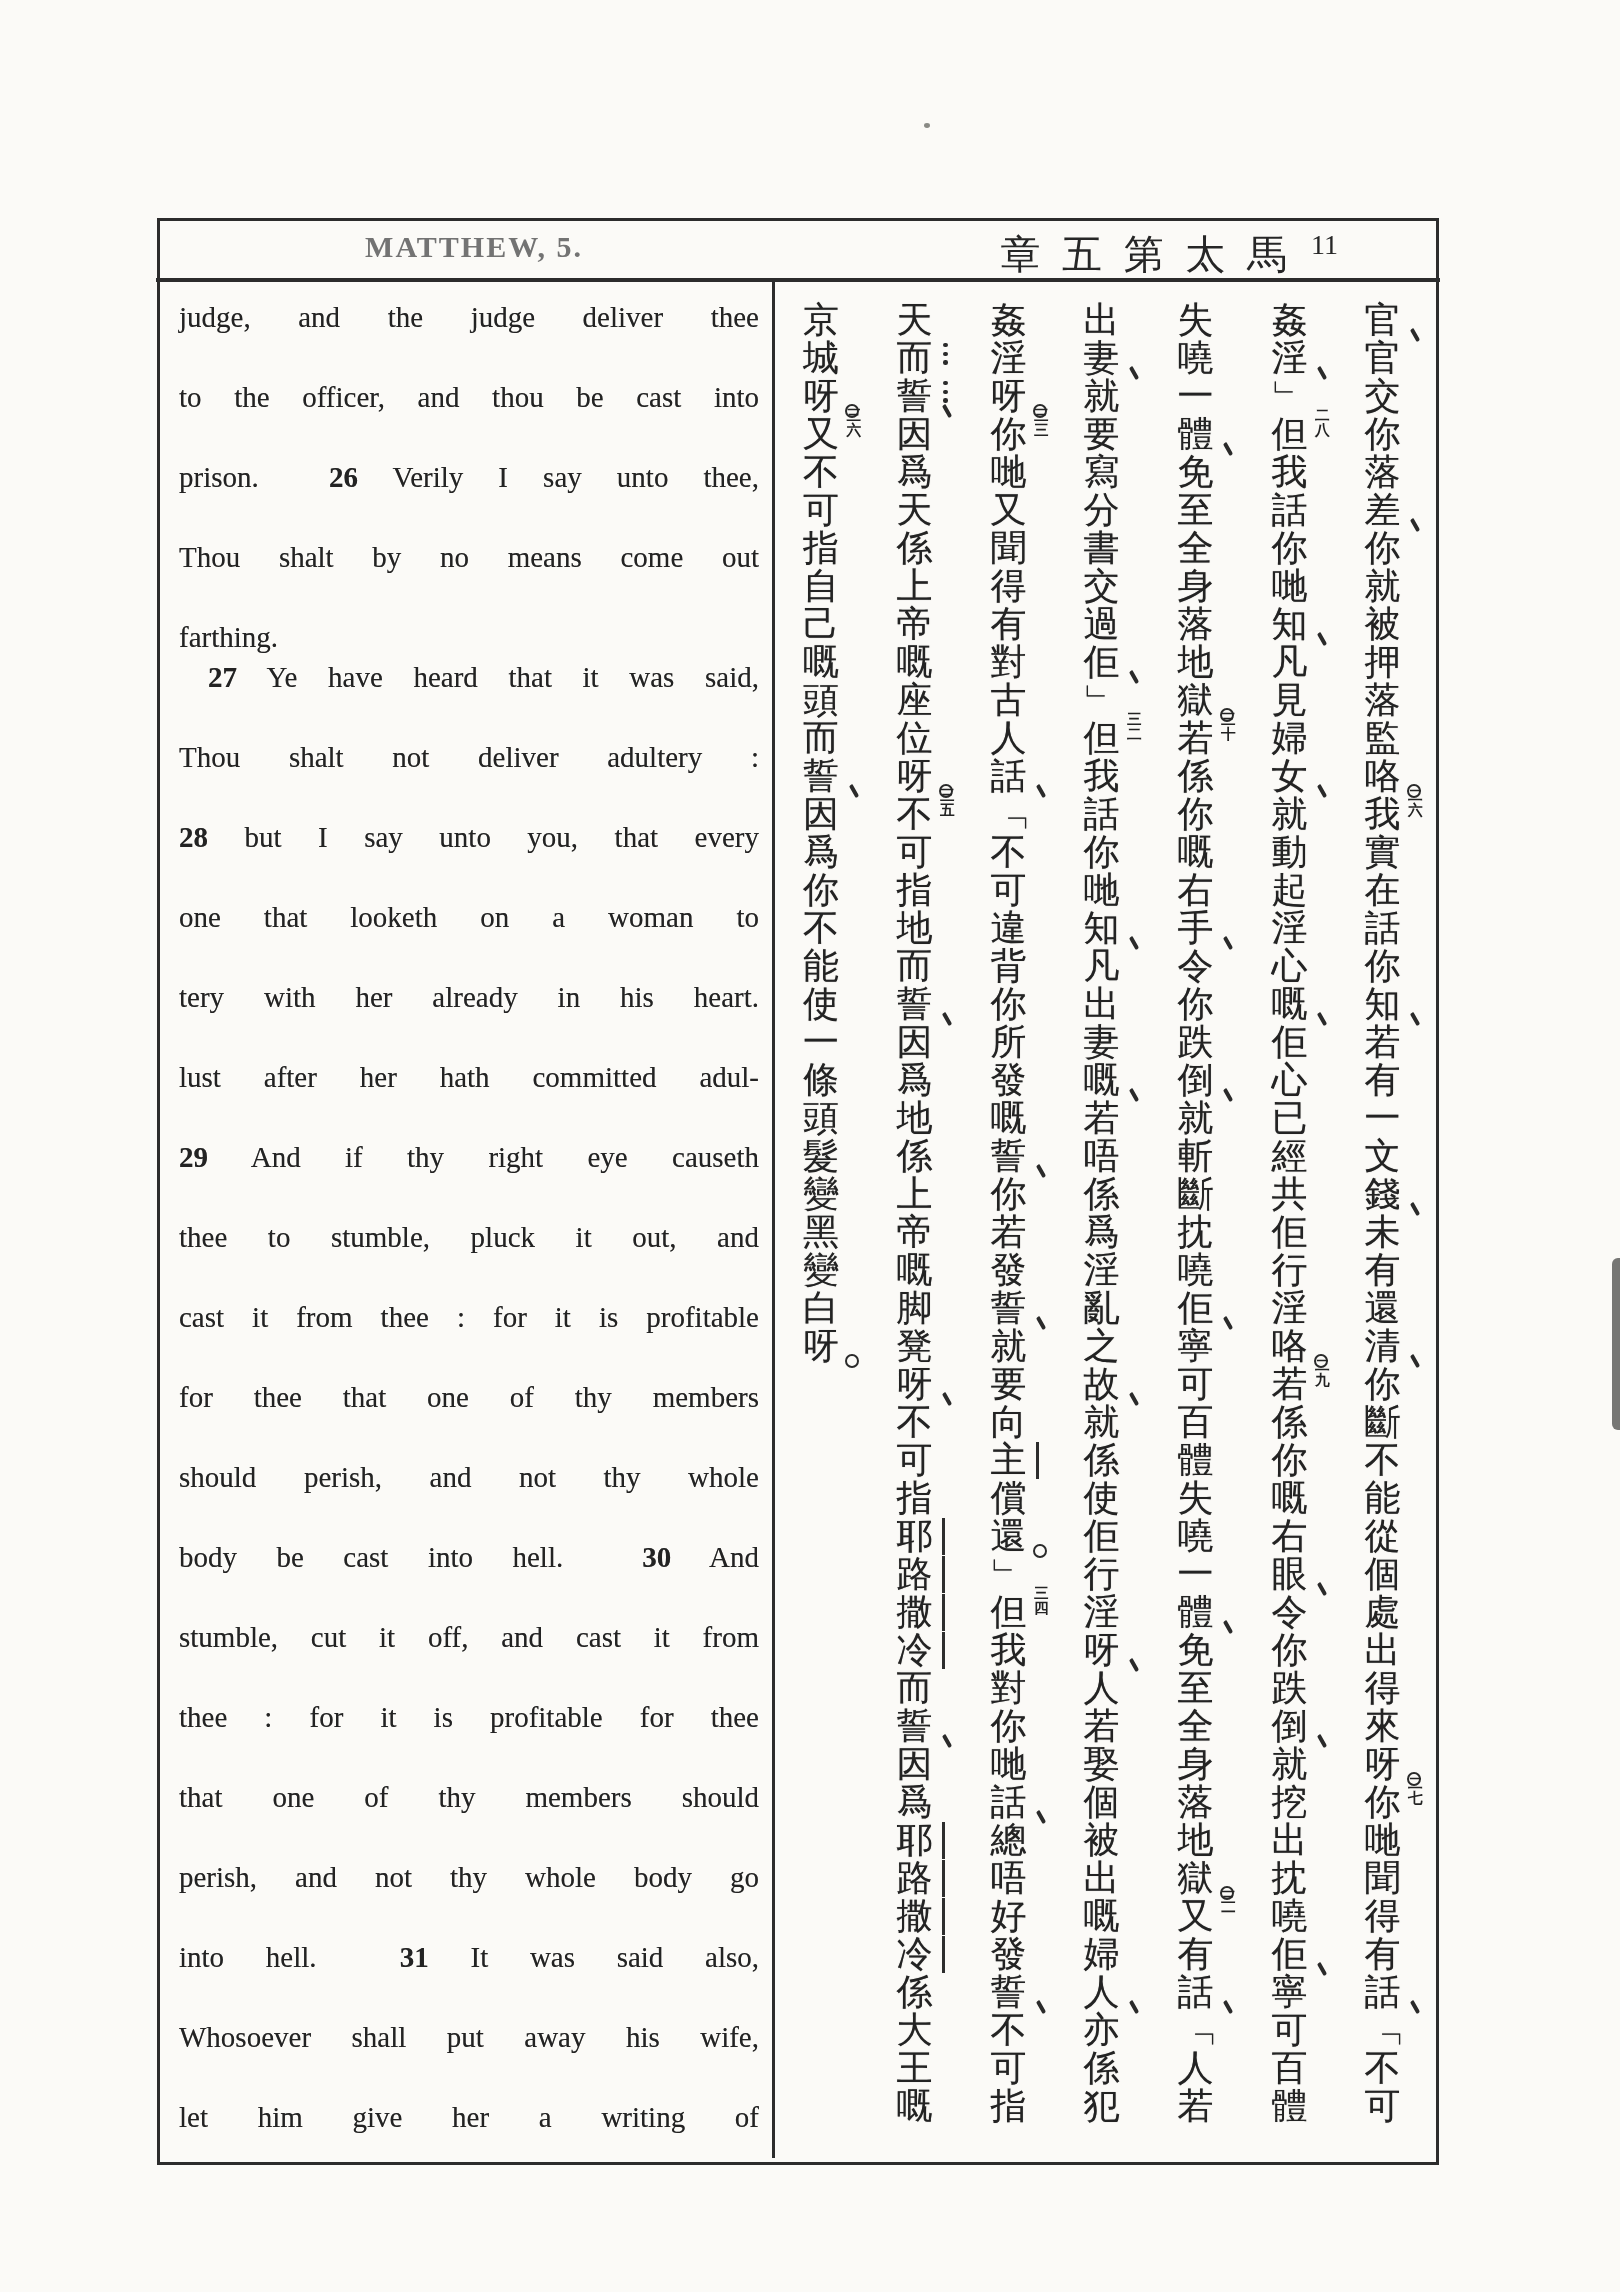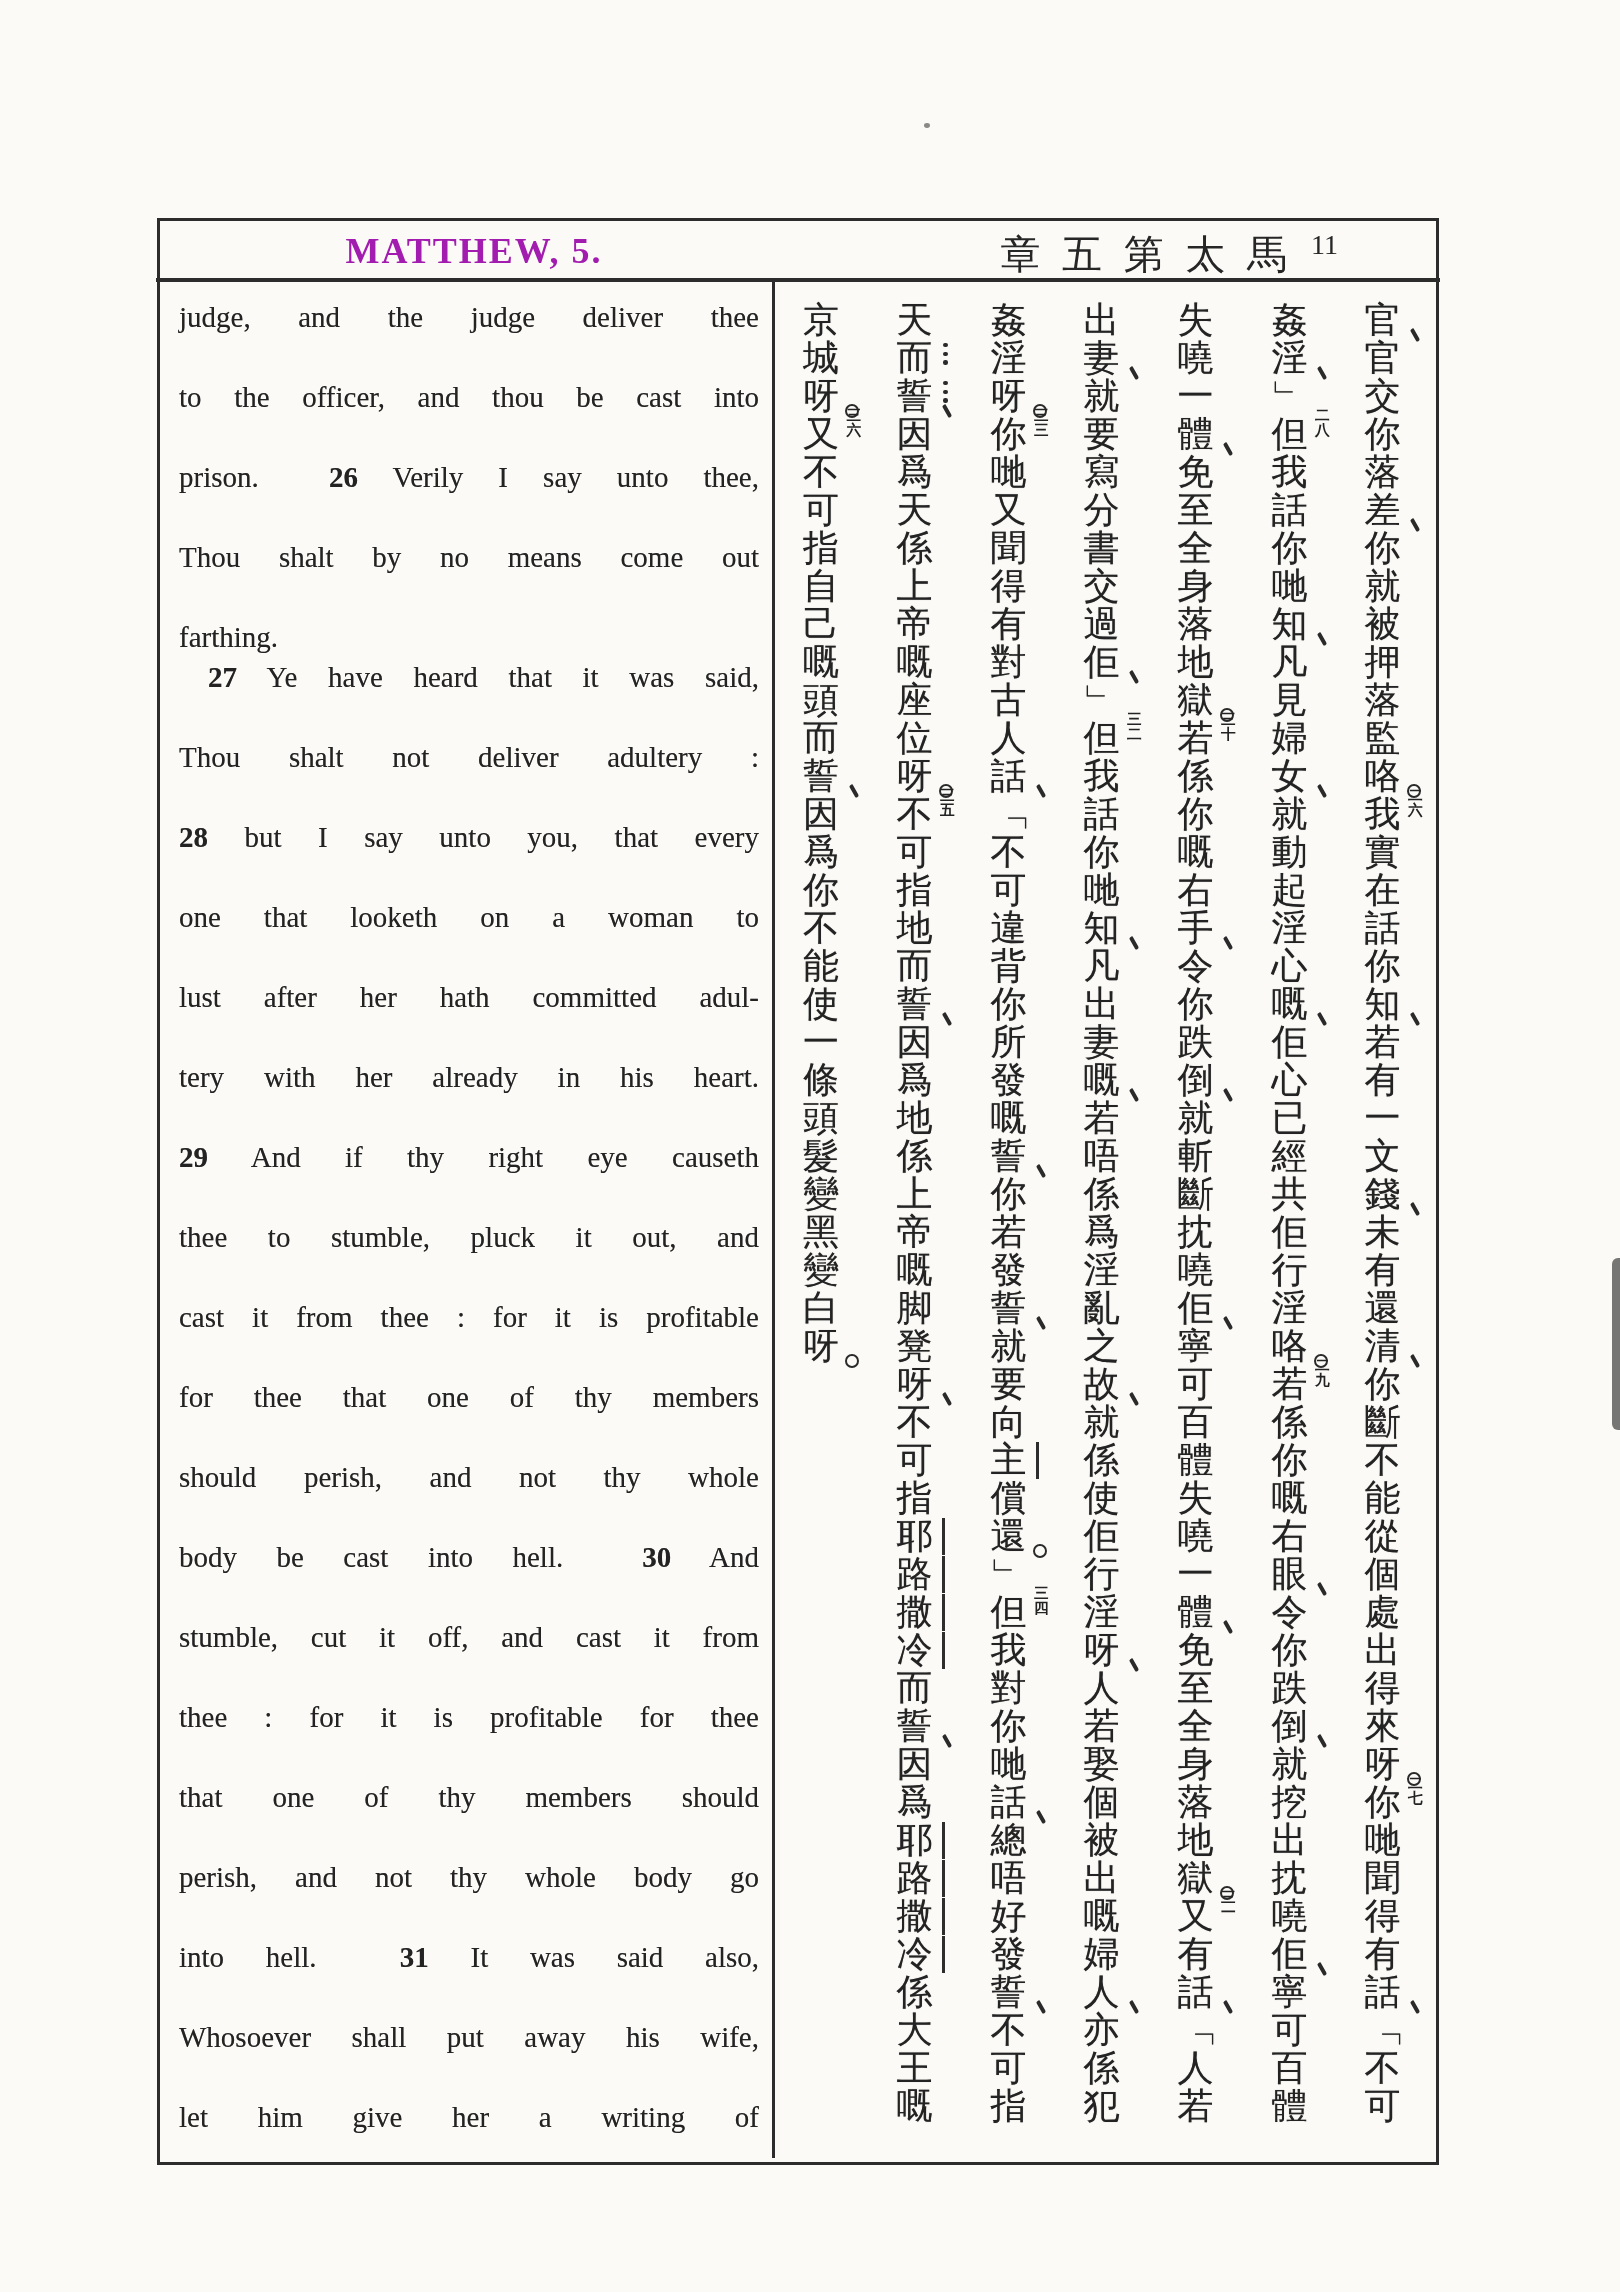--- a/index.html
+++ b/index.html
@@ -12,21 +12,21 @@
   .sheet{position:absolute;inset:0;}
   
   .frame{
     position:absolute;left:157px;top:218px;width:1276px;height:1941px;
     border:3.9px solid #2c2c2c;background:transparent;
   }
   .header-band{position:absolute;left:0;top:0;width:100%;height:57px;}
   .header-rule{position:absolute;left:-3.9px;top:57px;width:1284px;height:3.9px;background:#2c2c2c;}
   .title-en{
     position:absolute;left:69px;top:8.8px;width:490px;text-align:center;
-    font-size:36px;letter-spacing:2px;font-weight:bold;color:#a21caf;
+    font-size:30px;letter-spacing:2px;font-weight:bold;color:#737373;
   }
   .title-zh{
     position:absolute;left:833px;top:5.9px;width:323px;text-align:center;
     font-size:40px;letter-spacing:21.6px;white-space:nowrap;color:#262626;
   }
   .page-num{
     position:absolute;left:1130px;top:7.8px;width:69px;text-align:center;
     font-size:28px;color:#262626;
   }
   .divider{position:absolute;left:772px;top:282px;width:2.9px;height:1876px;background:#2c2c2c;}
@@ -98,22 +98,22 @@
   <div class="eng">
       <div class="eline j"><span>judge, and the judge deliver thee</span></div>
       <div class="eline j"><span>to the officer, and thou be cast into</span></div>
       <div class="eline j"><span>prison.&nbsp; </span><span class="vnum">26</span><span> Verily I say unto thee,</span></div>
       <div class="eline j"><span>Thou shalt by no means come out</span></div>
       <div class="eline"><span>farthing.</span></div>
       <div class="eline j ind"><span class="vnum">27</span><span> Ye have heard that it was said,</span></div>
       <div class="eline j"><span>Thou shalt not deliver adultery :</span></div>
       <div class="eline j"><span class="vnum">28</span><span> but I say unto you, that every</span></div>
       <div class="eline j"><span>one that looketh on a woman to</span></div>
+      <div class="eline j"><span>tery with her already in his heart.</span></div>
       <div class="eline j"><span>lust after her hath committed adul-</span></div>
-      <div class="eline j"><span>tery with her already in his heart.</span></div>
       <div class="eline j"><span class="vnum">29</span><span> And if thy right eye causeth</span></div>
       <div class="eline j"><span>thee to stumble, pluck it out, and</span></div>
       <div class="eline j"><span>cast it from thee : for it is profitable</span></div>
       <div class="eline j"><span>for thee that one of thy members</span></div>
       <div class="eline j"><span>should perish, and not thy whole</span></div>
       <div class="eline j"><span>body be cast into hell.&nbsp; </span><span class="vnum">30</span><span> And</span></div>
       <div class="eline j"><span>stumble, cut it off, and cast it from</span></div>
       <div class="eline j"><span>thee : for it is profitable for thee</span></div>
       <div class="eline j"><span>that one of thy members should</span></div>
       <div class="eline j"><span>perish, and not thy whole body go</span></div>

